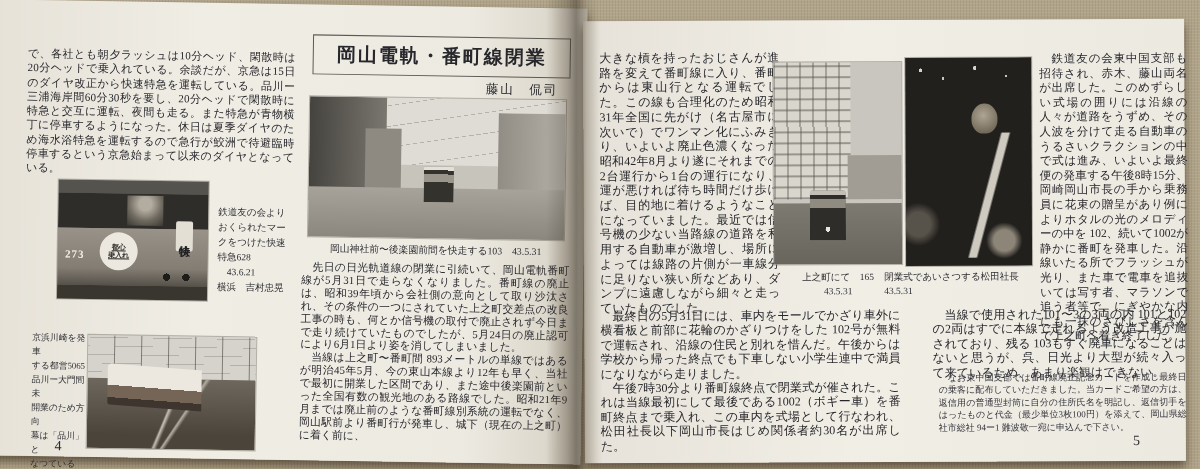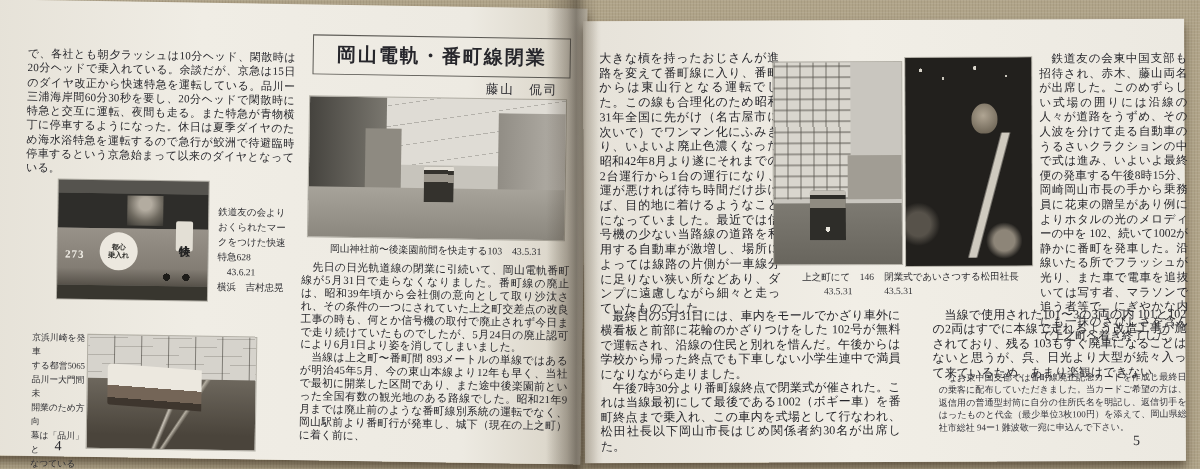--- a/index.html
+++ b/index.html
@@ -36,21 +36,21 @@
   .photo{position:absolute;overflow:hidden;background:#8a8780;box-shadow:0 0 0 1px rgba(70,65,55,.35);}
   .ph-layer{position:absolute;}
   .photo1{left:66px;top:179px;width:150px;height:119px;}
   .p1-roof{left:0;top:0;width:100%;height:11%;background:#55534e;}
   .p1-win{left:0;top:11%;width:100%;height:29%;background:#2e2d2a;}
   .p1-driver{left:46%;top:13%;width:24%;height:25%;background:radial-gradient(circle at 50% 28%,#b3aca0 22%,#6e695f 60%,#3a3833 100%);}
   .p1-body{left:0;top:40%;width:100%;height:48%;background:linear-gradient(#989289,#837d74 70%,#565149);}
   .p1-bumper{left:0;bottom:0;width:100%;height:12%;background:#38362f;}
   .p1-headmark{left:28%;top:44%;width:38px;height:38px;border-radius:50%;background:#ece8df;
     display:flex;align-items:center;justify-content:center;text-align:center;
-    font-size:7px;line-height:8px;color:#2a2a27;font-weight:bold;}
+    font-size:7px;line-height:8px;color:#2a2a27;font-weight:bold;text-decoration:underline;}
   .p1-kaitoku{right:10%;top:34%;width:17px;height:30px;background:#e3dfd5;border-radius:2px;
     display:flex;align-items:center;justify-content:center;
     writing-mode:vertical-rl;font-size:11px;font-weight:bold;color:#222;}
   .p1-number{left:5%;top:57%;font-size:11px;font-weight:bold;color:#f1eee6;letter-spacing:1px;}
   .p1-lights{right:6%;bottom:12%;width:44px;height:18px;
     background:radial-gradient(circle 6px at 28% 50%,#1d1c19 60%,rgba(0,0,0,0) 62%),
                radial-gradient(circle 6px at 72% 50%,#1d1c19 60%,rgba(0,0,0,0) 62%);}
   .cap{position:absolute;font-size:9.5px;line-height:15px;color:#2e2e32;text-align:left;}
   .cap1{left:226px;top:202px;width:80px;}
   .photo2{left:98px;top:334px;width:168px;height:113px;background:#d2cfc8;}
@@ -189,21 +189,21 @@
   <div class="page page-right">
     <div class="txt col1">大きな槓を持ったおじさんが進路を変えて番町線に入り、番町からは東山行となる運転でした。この線も合理化のため昭和31年全国に先がけ（名古屋市に次いで）でワンマン化にふみきり、いよいよ廃止色濃くなった昭和42年8月より遂にそれまでの2台運行から1台の運行になり、運が悪ければ待ち時間だけ歩けば、目的地に着けるようなことになっていました。最近では信号機の少ない当路線の道路を利用する自動車が激増し、場所によっては線路の片側が一車線分に足りない狭い所などあり、ダンプに遠慮しながら細々と走っていたものでした。</div>
 
     <div class="photo photoA">
       <div class="ph-layer pa-sky"></div>
       <div class="ph-layer pa-bldg"></div>
       <div class="ph-layer pa-mid"></div>
       <div class="ph-layer pa-road"></div>
       <div class="ph-layer pa-tram"></div>
     </div>
-    <div class="cap capA pre">上之町にて　146
+    <div class="cap capA pre">上之町にて　165
 43.5.31</div>
 
     <div class="photo photoB">
       <div class="ph-layer pb-deco"></div>
       <div class="ph-layer pb-head"></div>
       <div class="ph-layer pb-body"></div>
     </div>
     <div class="cap capB pre">閉業式であいさつする松田社長
 43.5.31</div>
 

